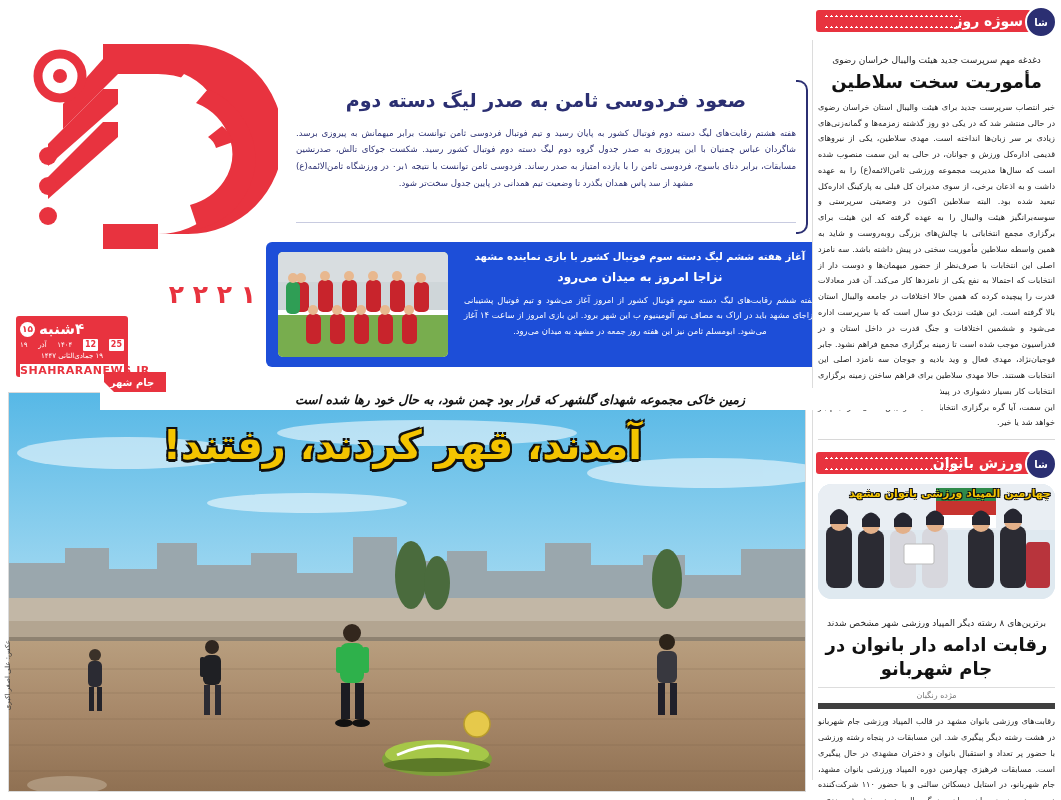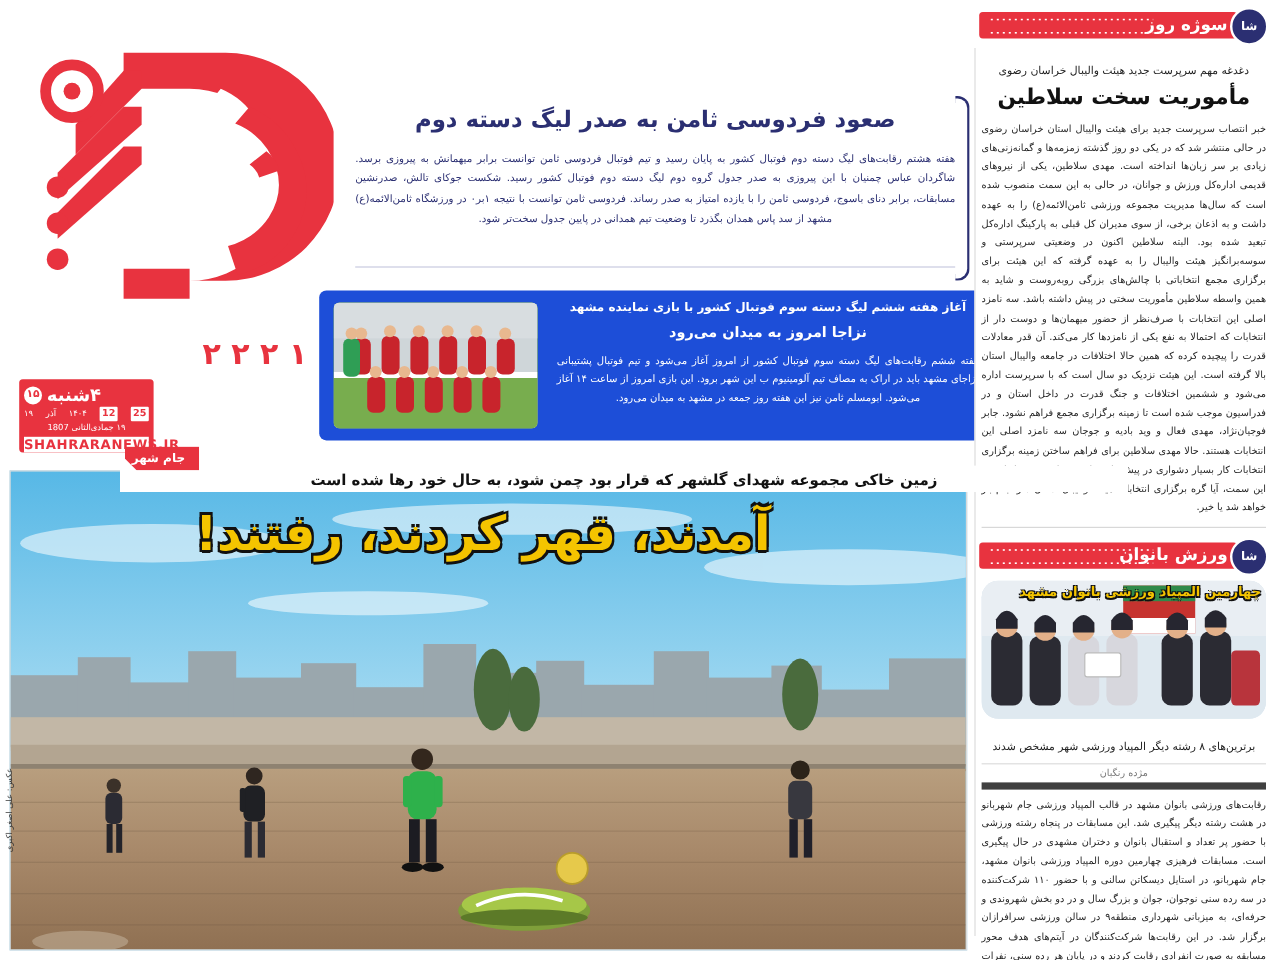--- a/index.html
+++ b/index.html
@@ -77,21 +77,21 @@
     overflow:hidden;background:#7cae4a;
   }
 
   
   .photo{
     position:absolute;left:8px;top:392px;width:798px;height:400px;overflow:hidden;
     border:1px solid #dadada;box-sizing:border-box;background:#8fd0ee;
   }
   .photo-head{
     position:absolute;left:100px;top:388px;width:840px;height:22px;
-    background:#fff;display:flex;align-items:center;justify-content:center;z-index:6;
+    background:#fff;display:flex;align-items:center;justify-content:center;z-index:6;font-style:italic;
   }
   .photo-head span{font-size:12.5px;font-weight:bold;color:#111;letter-spacing:-0.2px;}
   .photo-title{
     position:absolute;right:170px;top:422px;z-index:6;
     font-size:40px;font-weight:bold;color:#f4c400;
     text-shadow:2px 2px 0 #111,-2px 2px 0 #111,2px -2px 0 #111,-2px -2px 0 #111,0 3px 0 #111;
     letter-spacing:-1px;white-space:nowrap;
   }
   .photo-credit{
     position:absolute;left:4px;top:640px;z-index:7;
@@ -187,21 +187,21 @@
           <span class="circle">۱۵</span>
         </div>
         <div class="row2">
           <span class="num-sq">25</span>
           <span class="num-sq">12</span>
           <span>۱۴۰۴</span>
           <span>آذر</span>
           <span>۱۹</span>
         </div>
         <div class="row2" style="justify-content:center">
-          <span>۱۹ جمادی‌الثانی 1807</span>
+          <span>۱۹ جمادی‌الثانی ۱۴۴۷</span>
         </div>
         <div class="site">SHAHRARANEWS.IR</div>
       </div>
     </div>
 
     <div class="art1">
       <h1>صعود فردوسی ثامن به صدر لیگ دسته دوم</h1>
       <p>هفته هشتم رقابت‌های لیگ دسته دوم فوتبال کشور به پایان رسید و تیم فوتبال فردوسی ثامن توانست برابر میهمانش به پیروزی برسد. شاگردان عباس چمنیان با این پیروزی به صدر جدول گروه دوم لیگ دسته دوم فوتبال کشور رسید. شکست جوکای تالش، صدرنشین مسابقات، برابر دنای باسوج، فردوسی ثامن را با یازده امتیاز به صدر رساند. فردوسی ثامن توانست با نتیجه ۱بر۰ در ورزشگاه ثامن‌الائمه(ع) مشهد از سد پاس همدان بگذرد تا وضعیت تیم همدانی در پایین جدول سخت‌تر شود.</p>
     </div>
     <div class="art1-rule"></div>
@@ -427,18 +427,19 @@
             <path d="M154 33 q9 -13 18 0 v8 h-18 z"></path>
               <path d="M186 31 q9 -13 18 0 v8 h-18 z"></path>
           </g>
           <rect x="86" y="60" width="30" height="20" rx="2" fill="#fff" stroke="#bbb"></rect>
           <rect x="208" y="58" width="24" height="46" rx="4" fill="#b8343c"></rect>
         </svg>
         <div class="ph-cap">چهارمین المپیاد ورزشی بانوان مشهد</div>
       </div>
 
       <div class="side-kicker">برترین‌های ۸ رشته دیگر المپیاد ورزشی شهر مشخص شدند</div>
+      <div class="side-head">رقابت ادامه دار بانوان در جام شهربانو</div>
       <div class="side-byline">مژده رنگبان</div>
       <div class="side-body">رقابت‌های ورزشی بانوان مشهد در قالب المپیاد ورزشی جام شهربانو در هشت رشته دیگر پیگیری شد. این مسابقات در پنجاه رشته ورزشی با حضور پر تعداد و استقبال بانوان و دختران مشهدی در حال پیگیری است. مسابقات فرهیزی چهارمین دوره المپیاد ورزشی بانوان مشهد، جام شهربانو، در استایل دیسکاتن سالنی و با حضور ۱۱۰ شرکت‌کننده در سه رده سنی نوجوان، جوان و بزرگ سال و در دو بخش شهروندی و حرفه‌ای، به میزبانی شهرداری منطقه۹ در سالن ورزشی سرافرازان برگزار شد. در این رقابت‌ها شرکت‌کنندگان در آیتم‌های هدف محور مسابقه به صورت انفرادی رقابت کردند و در پایان هر رده سنی، نفرات برتر معرفی</div>
     </div>
   </div>
 
 </div>
 
 </body></html>

